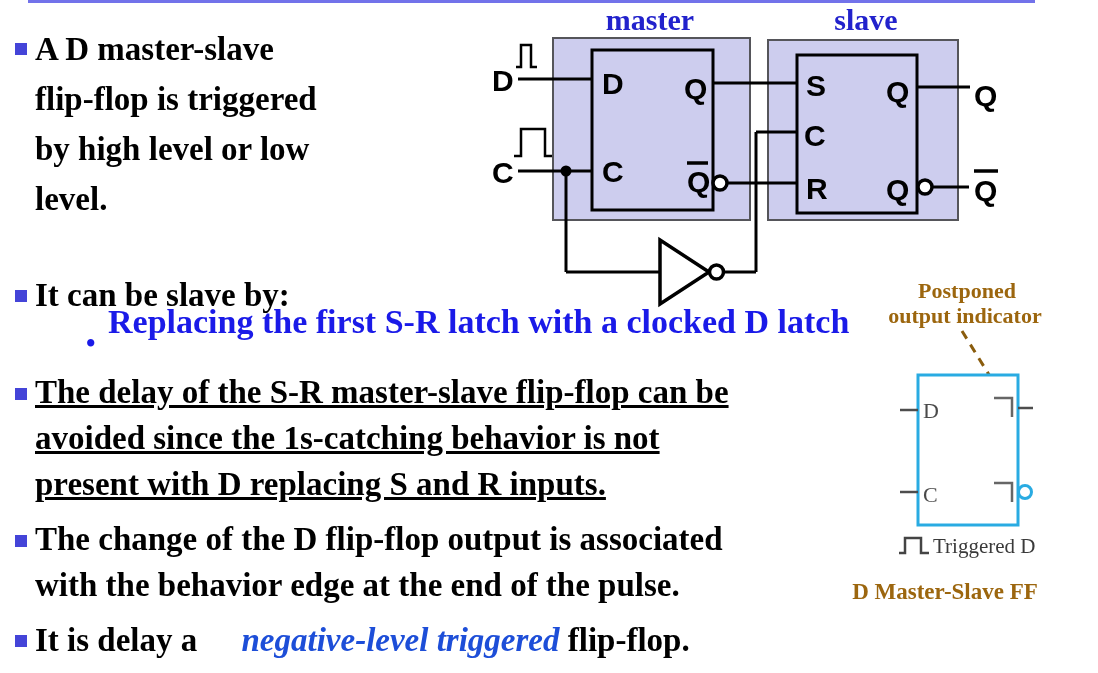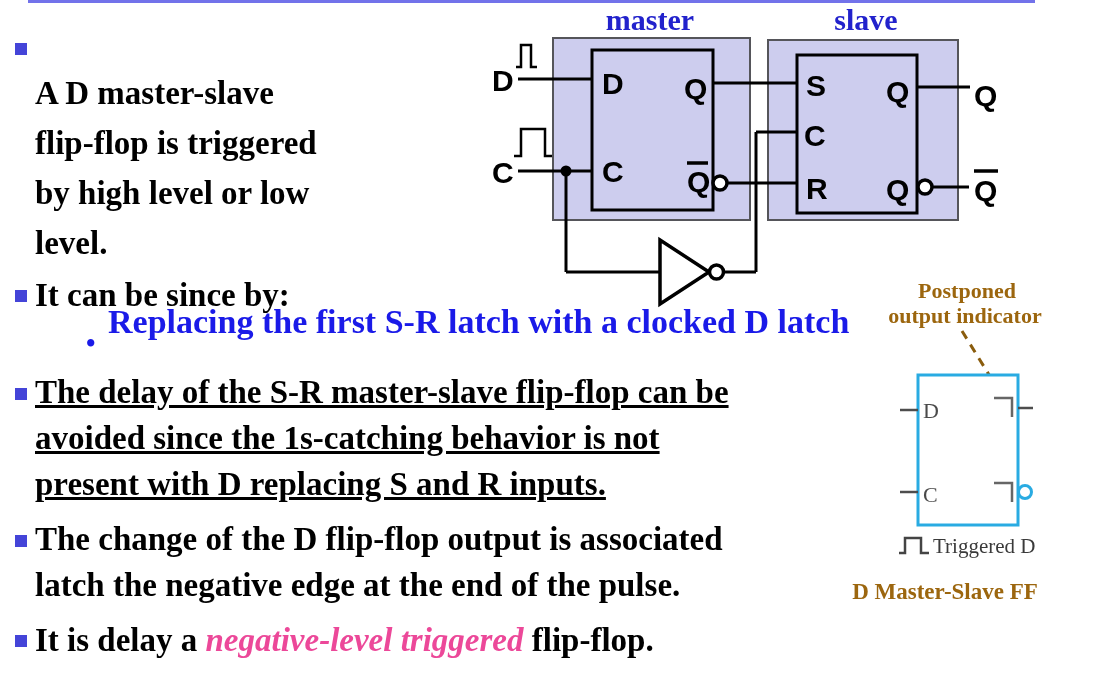--- a/index.html
+++ b/index.html
@@ -2,28 +2,28 @@
 <html><head>
 <meta charset="utf-8">
 <style>
   html,body{margin:0;padding:0;background:#fff;}
   body{width:1098px;height:673px;position:relative;overflow:hidden;
        font-family:"Liberation Serif",serif;}
   .top-rule{position:absolute;left:28px;top:0;width:1007px;height:3px;background:#7272ea;}
   .bullet-sq{position:absolute;left:15px;width:12px;height:12px;background:#4444d8;}
   .btext{position:absolute;left:35px;font-weight:bold;font-size:33px;color:#000;
          white-space:pre-line;line-height:48px;width:900px;}
-  .b1{top:24px;line-height:50px;margin-top:44px;}
+  .b1{top:24px;line-height:50px;}
   .b2{top:271px;}
   .b3{top:369px;line-height:46px;text-decoration:underline;}
   .b4{top:516px;line-height:46px;}
   .b5{top:616px;white-space:normal;}
   .sub-dot{position:absolute;left:86px;top:327px;color:#1a1ae8;font-size:27px;font-weight:bold;line-height:32px;}
   .sub-text{position:absolute;left:108px;top:306px;color:#1a1ae8;font-size:34px;font-weight:bold;line-height:32px;}
-  .accent-italic{color:#ec4899;font-style:italic;}
+  .accent-italic{color:#1d4ed8;font-style:italic;margin-left:36px;}
   svg{position:absolute;}
   #circuit-svg{left:430px;top:0;}
   #ffsym-svg{left:845px;top:270px;}
   .latch-fill{fill:#cdcdee;}
   .wire{stroke:#000;stroke-width:3;fill:none;}
   .lbl{font-family:"Liberation Sans",sans-serif;font-weight:bold;font-size:30px;fill:#000;}
   .blue-lbl{font-family:"Liberation Serif",serif;font-weight:bold;font-size:30px;fill:#2222cc;}
   .brown-lbl{font-family:"Liberation Serif",serif;font-weight:bold;font-size:22px;fill:#9c660e;}
   .gray-lbl{font-family:"Liberation Serif",serif;font-size:22px;fill:#4a4a4a;}
   .cap-lbl{font-family:"Liberation Serif",serif;font-size:21px;fill:#3a3a3a;}
@@ -37,28 +37,28 @@
 <div class="bullet-sq" style="top:43px"></div>
 <div class="bullet-sq" style="top:290px"></div>
 <div class="bullet-sq" style="top:388px"></div>
 <div class="bullet-sq" style="top:535px"></div>
 <div class="bullet-sq" style="top:635px"></div>
 
 <div class="btext b1">A D master-slave
 flip-flop is triggered
 by high level or low
 level.</div>
-<div class="btext b2">It can be since by:</div>
+<div class="btext b2">It can be slave by:</div>
 <div class="sub-dot">•</div>
 <div class="sub-text">Replacing the first S-R latch with a clocked D latch</div>
 <div class="btext b3">The delay of the S-R master-slave flip-flop can be
 avoided since the 1s-catching behavior is not
 present with D replacing S and R inputs.</div>
 <div class="btext b4">The change of the D flip-flop output is associated
-latch the negative edge at the end of the pulse.</div>
+with the behavior edge at the end of the pulse.</div>
 <div class="btext b5"><span>It is delay a </span><span class="accent-italic">negative-level triggered</span><span> flip-flop.</span></div>
 
 <svg id="circuit-svg" width="640" height="330" viewBox="430 0 640 330">
 
   <rect x="553" y="38" width="197" height="182" class="latch-fill" stroke="#55555a" stroke-width="2"></rect>
   <rect x="768" y="40" width="190" height="180" class="latch-fill" stroke="#55555a" stroke-width="2"></rect>
 
   <g>
     <line x1="518" y1="79" x2="592" y2="79" class="wire"></line>
     <line x1="518" y1="171" x2="592" y2="171" class="wire"></line>

